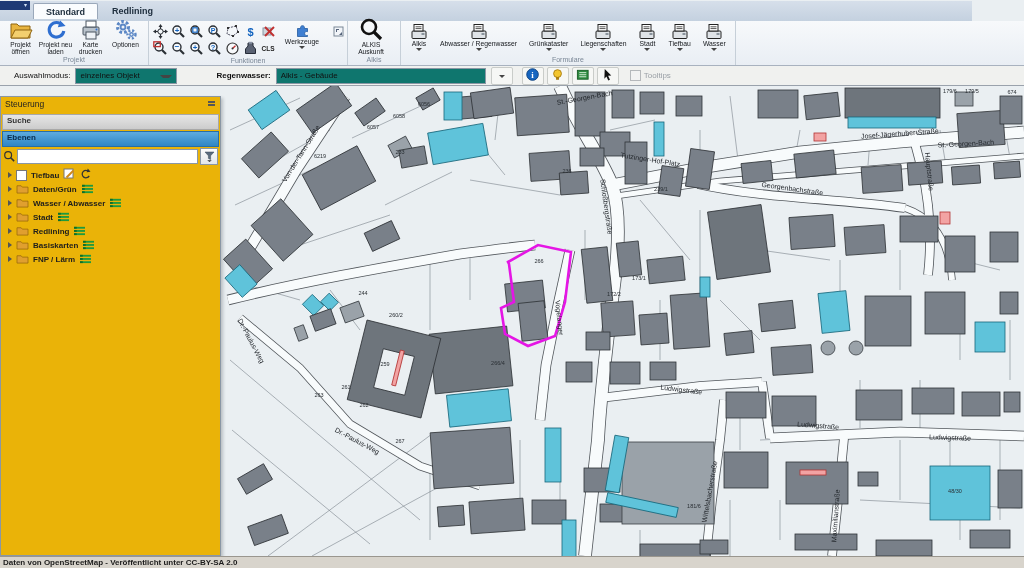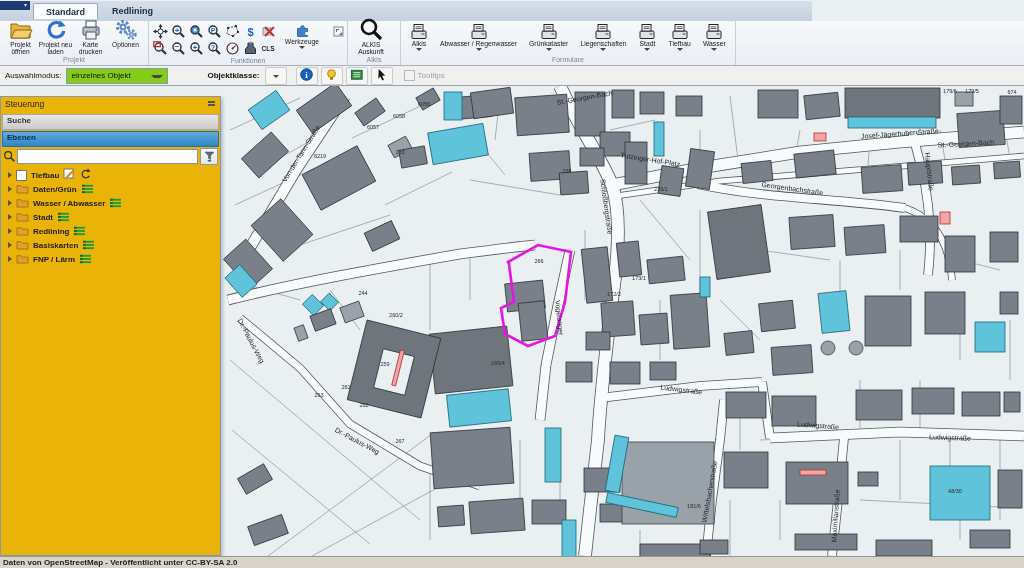--- a/index.html
+++ b/index.html
@@ -1,20 +1,20 @@
 <!DOCTYPE html>
 <html><head>
 <meta charset="utf-8">
 <style>
   html,body{margin:0;padding:0;}
   body{width:1024px;height:568px;overflow:hidden;position:relative;
        font-family:"Liberation Sans",sans-serif;background:#eaeff2;
        -webkit-font-smoothing:antialiased;}
   
-  #titlebar{position:absolute;top:1px;left:0;width:812px;height:21px;
+  #titlebar{position:absolute;top:1px;left:0;width:972px;height:21px;
     background:linear-gradient(#d6dfea,#c3d0df);border-bottom:1px solid #98a6b8;z-index:10;text-decoration:underline;}
   #qat{position:absolute;left:0;top:0;width:30px;height:9px;background:#1e3a75;
     color:#cfe0f5;font-size:6px;text-align:right;line-height:8px;padding-right:3px;box-sizing:border-box;}
   .tabs{position:absolute;left:33px;top:2px;display:flex;gap:2px;}
   .tab{padding:3px 12px 2px;font-size:9px;font-weight:bold;color:#20303f;cursor:default;}
   .tab.active{background:#fafcfe;border:1px solid #9aa8ba;border-bottom:none;border-radius:2px 2px 0 0;}
   
   #ribbon{position:absolute;top:21px;left:0;width:1024px;height:44px;
     background:linear-gradient(#f7f9fb,#e9eef4);border-bottom:1px solid #a8b2bf;
     display:flex;z-index:10;}
@@ -32,22 +32,22 @@
     font-size:6.8px;color:#15181c;border-radius:2px;}
   .launcher{position:absolute;top:2px;right:3px;width:11px;height:11px;}
   .caret{width:0;height:0;border-left:3px solid transparent;border-right:3px solid transparent;
     border-top:3px solid #444;margin-top:1px;}
   .formbtn{display:flex;flex-direction:column;align-items:center;padding:0 6px;height:34px;
     font-size:6.8px;color:#15181c;text-align:center;border-radius:2px;}
   .formbtn .ficon{height:18px;display:flex;align-items:flex-end;}
   
   #selbar{position:absolute;top:66px;left:0;width:1024px;height:20px;background:#f0f1ef;
     border-bottom:1px solid #9aa2ac;display:flex;align-items:center;font-size:8px;color:#111;
-    gap:5px;padding-left:5px;box-sizing:border-box;z-index:10;}
-  .combo{background:#84cc16;border:1px solid #8a97a5;height:14px;display:flex;align-items:center;
+    gap:5px;padding-left:14px;box-sizing:border-box;z-index:10;}
+  .combo{background:#0f766e;border:1px solid #8a97a5;height:14px;display:flex;align-items:center;
     font-size:8px;padding:0 4px;color:#111;}
   .combo .carr{margin-left:auto;padding-left:6px;}
   .tbtn{width:20px;height:16px;display:flex;align-items:center;justify-content:center;border:1px solid #c9ccc9;
     background:#f6f7f5;border-radius:2px;}
   .chk{width:9px;height:9px;border:1px solid #b5b8bb;background:#f2f2f2;display:inline-block;}
   .tooltips{color:#9aa0a6;display:flex;align-items:center;gap:3px;margin-left:6px;}
   
   #map{position:absolute;top:86px;left:0;width:1024px;height:470px;z-index:1;}
   
   #panel{position:absolute;left:0;top:96px;width:221px;bottom:12px;background:#eab308;
@@ -366,21 +366,24 @@
     <div class="glabel">Formulare</div>
   </div>
 </div>
 
 <div id="selbar">
   <span>Auswahlmodus:</span>
   <div class="combo" style="width:92px;">
     <span>einzelnes Objekt</span>
     <span class="carr caret"></span>
   </div>
-  <span style="margin-left:34px;font-weight:bold;">Objektklasse:</span>
+  <span style="margin-left:34px;font-weight:bold;">Regenwasser:</span>
+  <div class="combo" style="width:200px;">
+    <span>Alkis - Gebäude</span>
+  </div>
   <div class="tbtn">
       <span class="caret"></span>
     </div>
   <div id="selbar-icons" style="display:flex;gap:3px;margin-left:4px;">
       <div class="tbtn">
         <span><svg width="14" height="14" viewBox="0 0 15 15">
             <circle cx="7" cy="7" r="6.2" fill="#1565c0" stroke="#0b3f7e"></circle>
             <text x="7" y="10.4" font-size="9.5" font-weight="bold" fill="#fff" text-anchor="middle" font-family="Liberation Serif,serif">i</text>
           </svg></span>
       </div>

